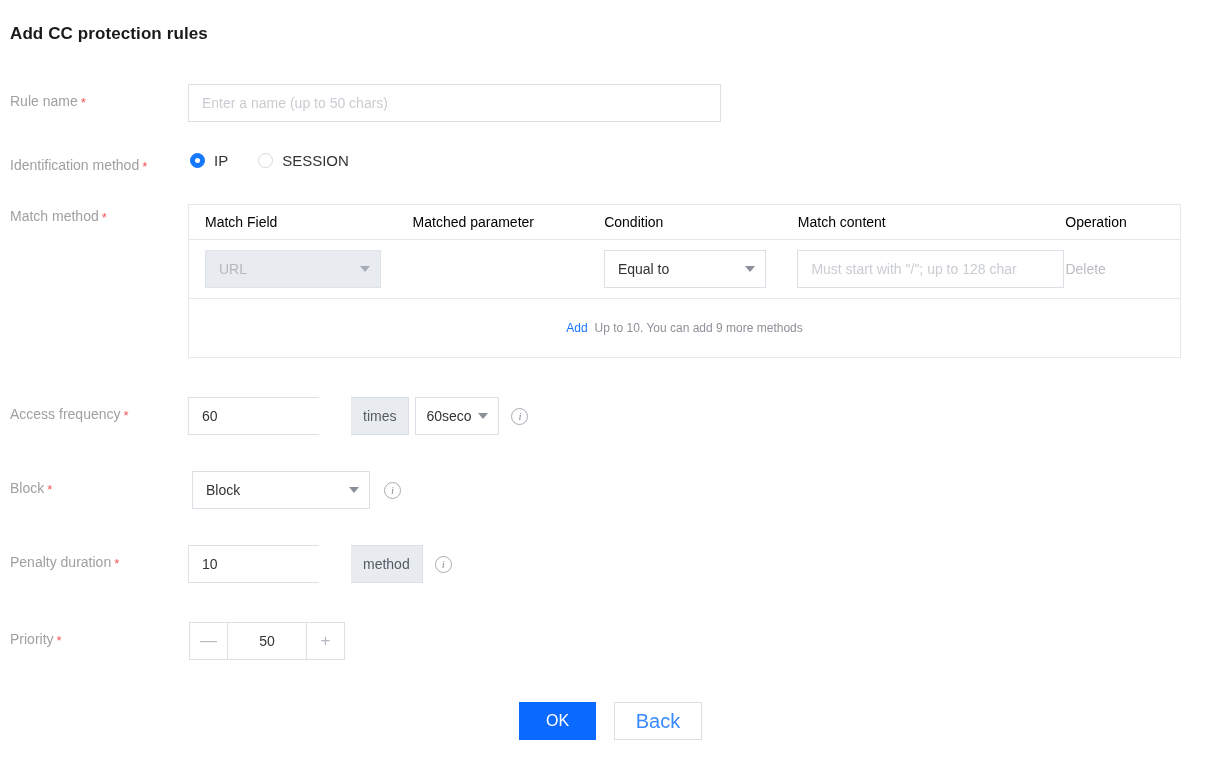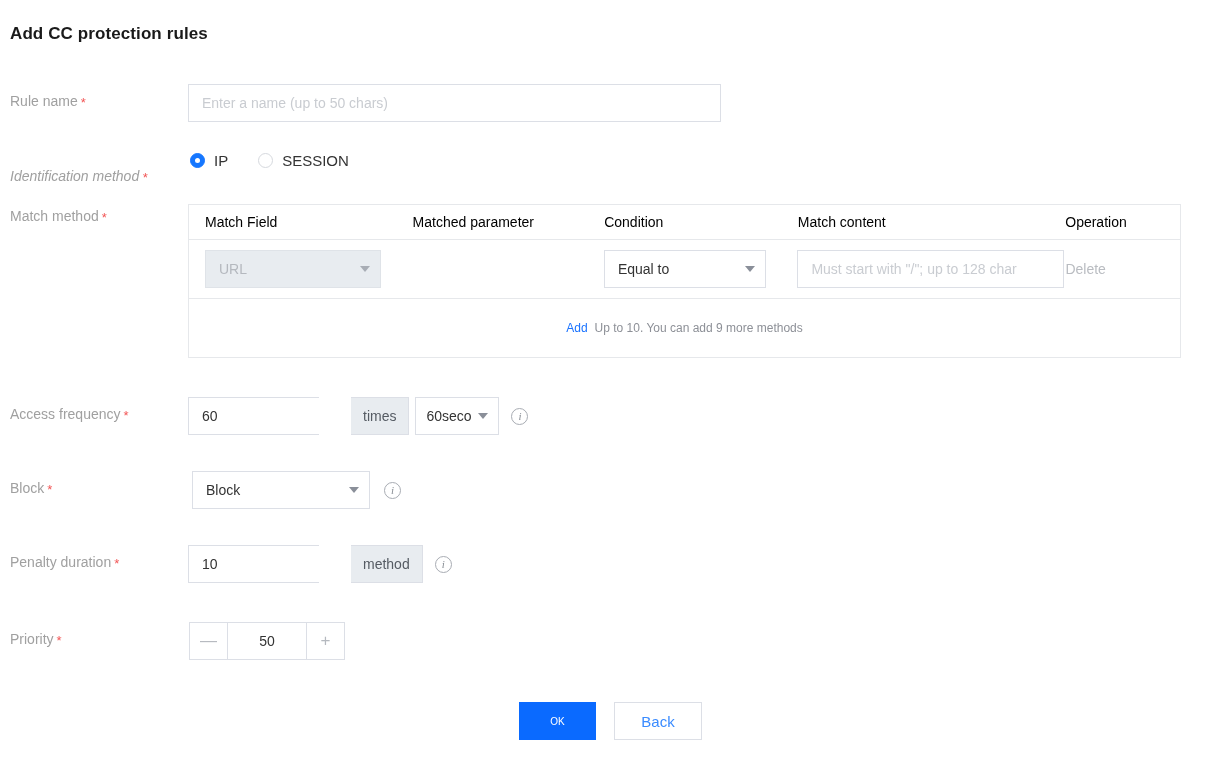--- a/index.html
+++ b/index.html
@@ -249,50 +249,50 @@
     left: 519px;
     top: 702px;
     display: flex;
   }
   .btn-primary {
     width: 77px;
     height: 38px;
     background: #0a6aff;
     color: #ffffff;
     border: none;
-    font-size: 10px;
+    font-size: 16px;
     font-family: "Liberation Sans", sans-serif;
     cursor: pointer;
   }
   .btn-default {
     width: 88px;
     height: 38px;
     background: #ffffff;
     color: #3a8bff;
     border: 1px solid #dcdfe6;
-    font-size: 15px;
+    font-size: 20px;
     font-family: "Liberation Sans", sans-serif;
     cursor: pointer;
     margin-left: 18px;
   }
 </style>
 </head>
 <body>
 
 <div class="page-title">Add CC protection rules</div>
 
 <div class="form-row" style="top:84px;height:38px;">
   <div class="field-label" style="top:9px;">
     <span>Rule name</span><span class="req-star">*</span>
   </div>
   <input class="text-input" type="text" style="position: absolute; left: 188px; top: 0px; width: 533px;" placeholder="Enter a name (up to 50 chars)">
 </div>
 
 <div class="form-row" style="top:152px;height:24px;">
-  <div class="field-label" style="top:16px;font-style:italic;">
+  <div class="field-label" style="top:5px;">
     <span>Identification method</span><span class="req-star">*</span>
   </div>
   <div style="position:absolute;left:190px;top:0;display:flex;align-items:center;">
     <label class="radio-wrap">
       <span class="radio-dot checked"></span>
       <span class="radio-label">IP</span>
     </label>
     <label class="radio-wrap" style="margin-right:0;">
       <span class="radio-dot"></span>
       <span class="radio-label">SESSION</span>

